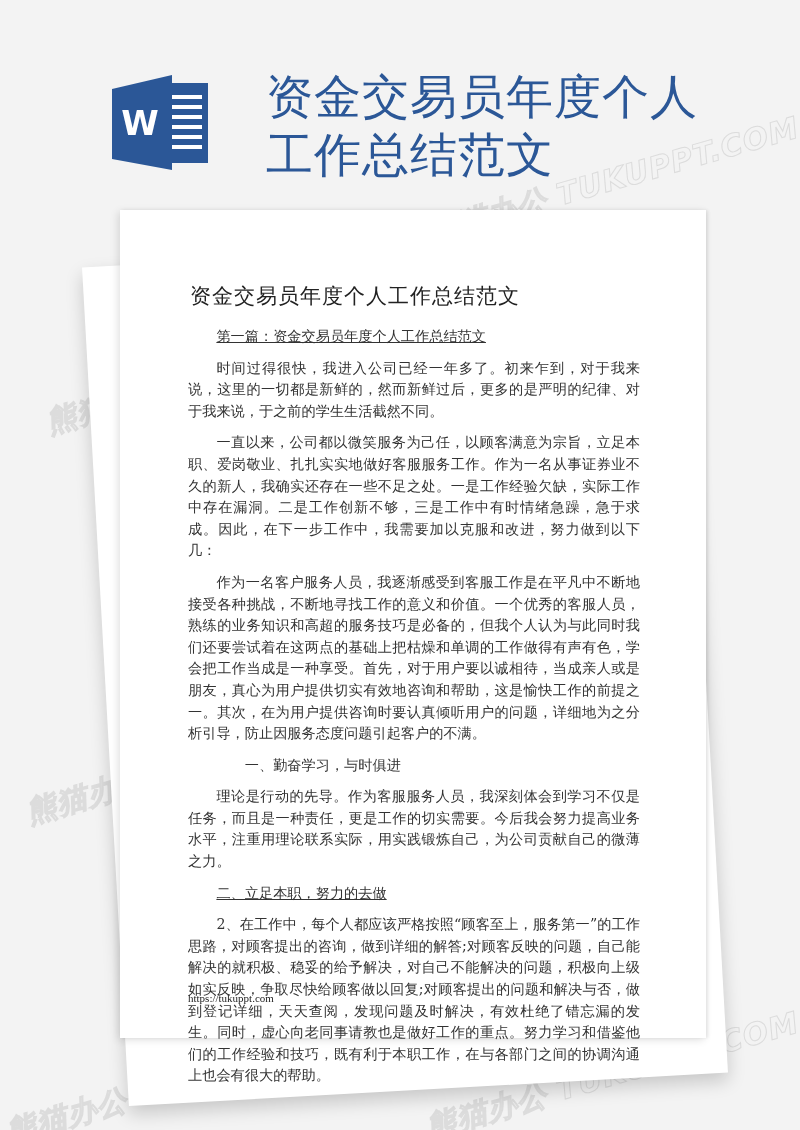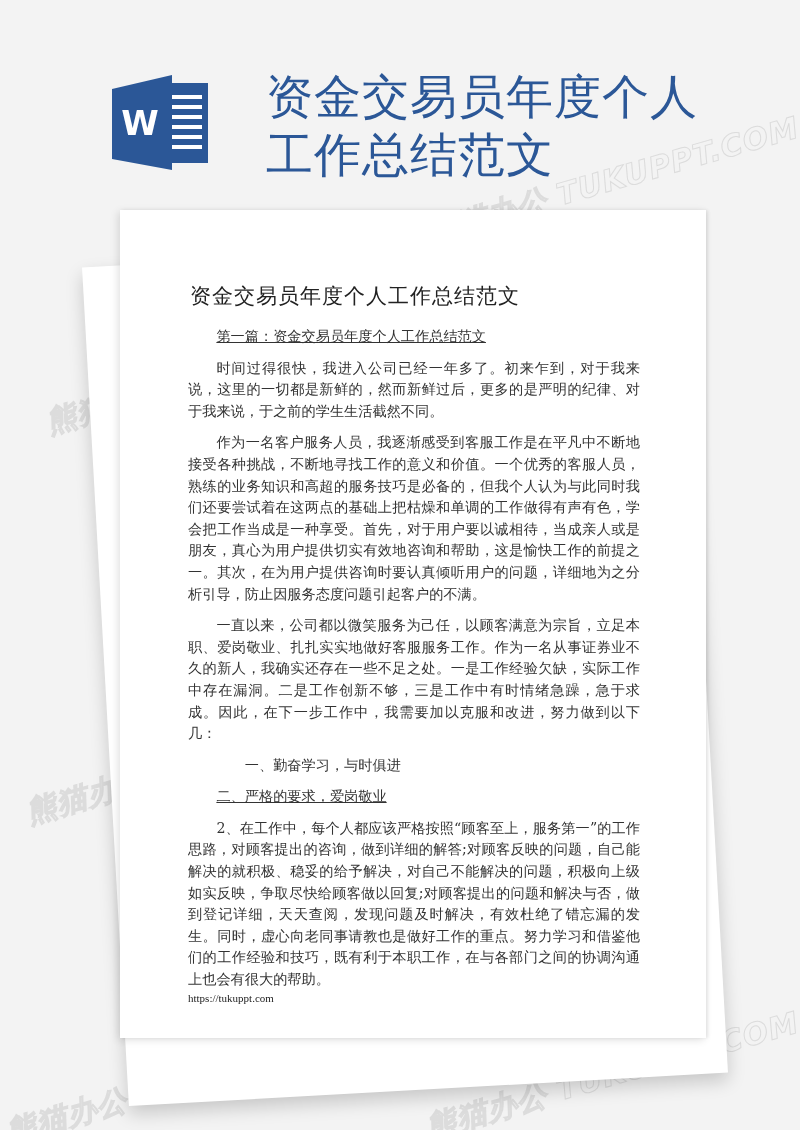--- a/index.html
+++ b/index.html
@@ -79,20 +79,21 @@
 <div class="watermark" style="left:20px; top:740px;">熊猫办公 TUKUPPT.COM</div>
 <div class="watermark" style="left:40px; top:350px;">熊猫办公 TUKUPPT.COM</div>
 
 <div class="back-sheet"></div>
 
 <div class="page">
   <div class="doc-title">资金交易员年度个人工作总结范文</div>
   <div class="doc-body">
     <p class="sub">第一篇：资金交易员年度个人工作总结范文</p>
     <p>时间过得很快，我进入公司已经一年多了。初来乍到，对于我来说，这里的一切都是新鲜的，然而新鲜过后，更多的是严明的纪律、对于我来说，于之前的学生生活截然不同。</p>
+    <p>一直以来，公司都以微笑服务为己任，以顾客满意为宗旨，立足本职、爱岗敬业、扎扎实实地做好客服服务工作。作为一名从事证券业不久的新人，我确实还存在一些不足之处。一是工作经验欠缺，实际工作中存在漏洞。二是工作创新不够，三是工作中有时情绪急躁，急于求成。因此，在下一步工作中，我需要加以克服和改进，努力做到以下几：</p>
     <p>作为一名客户服务人员，我逐渐感受到客服工作是在平凡中不断地接受各种挑战，不断地寻找工作的意义和价值。一个优秀的客服人员，熟练的业务知识和高超的服务技巧是必备的，但我个人认为与此同时我们还要尝试着在这两点的基础上把枯燥和单调的工作做得有声有色，学会把工作当成是一种享受。首先，对于用户要以诚相待，当成亲人或是朋友，真心为用户提供切实有效地咨询和帮助，这是愉快工作的前提之一。其次，在为用户提供咨询时要认真倾听用户的问题，详细地为之分析引导，防止因服务态度问题引起客户的不满。</p>
-    <p>一直以来，公司都以微笑服务为己任，以顾客满意为宗旨，立足本职、爱岗敬业、扎扎实实地做好客服服务工作。作为一名从事证券业不久的新人，我确实还存在一些不足之处。一是工作经验欠缺，实际工作中存在漏洞。二是工作创新不够，三是工作中有时情绪急躁，急于求成。因此，在下一步工作中，我需要加以克服和改进，努力做到以下几：</p>
     <p class="sub2">一、勤奋学习，与时俱进</p>
-    <p class="sub">二、严格的要求，爱岗敬业</p>
+    <p>理论是行动的先导。作为客服服务人员，我深刻体会到学习不仅是任务，而且是一种责任，更是工作的切实需要。今后我会努力提高业务水平，注重用理论联系实际，用实践锻炼自己，为公司贡献自己的微薄之力。</p>
+    <p class="sub">二、立足本职，努力的去做</p>
     <p>2、在工作中，每个人都应该严格按照“顾客至上，服务第一”的工作思路，对顾客提出的咨询，做到详细的解答;对顾客反映的问题，自己能解决的就积极、稳妥的给予解决，对自己不能解决的问题，积极向上级如实反映，争取尽快给顾客做以回复;对顾客提出的问题和解决与否，做到登记详细，天天查阅，发现问题及时解决，有效杜绝了错忘漏的发生。同时，虚心向老同事请教也是做好工作的重点。努力学习和借鉴他们的工作经验和技巧，既有利于本职工作，在与各部门之间的协调沟通上也会有很大的帮助。</p>
   </div>
   <div class="footer-url">https://tukuppt.com</div>
 </div>
 
 </body></html>

